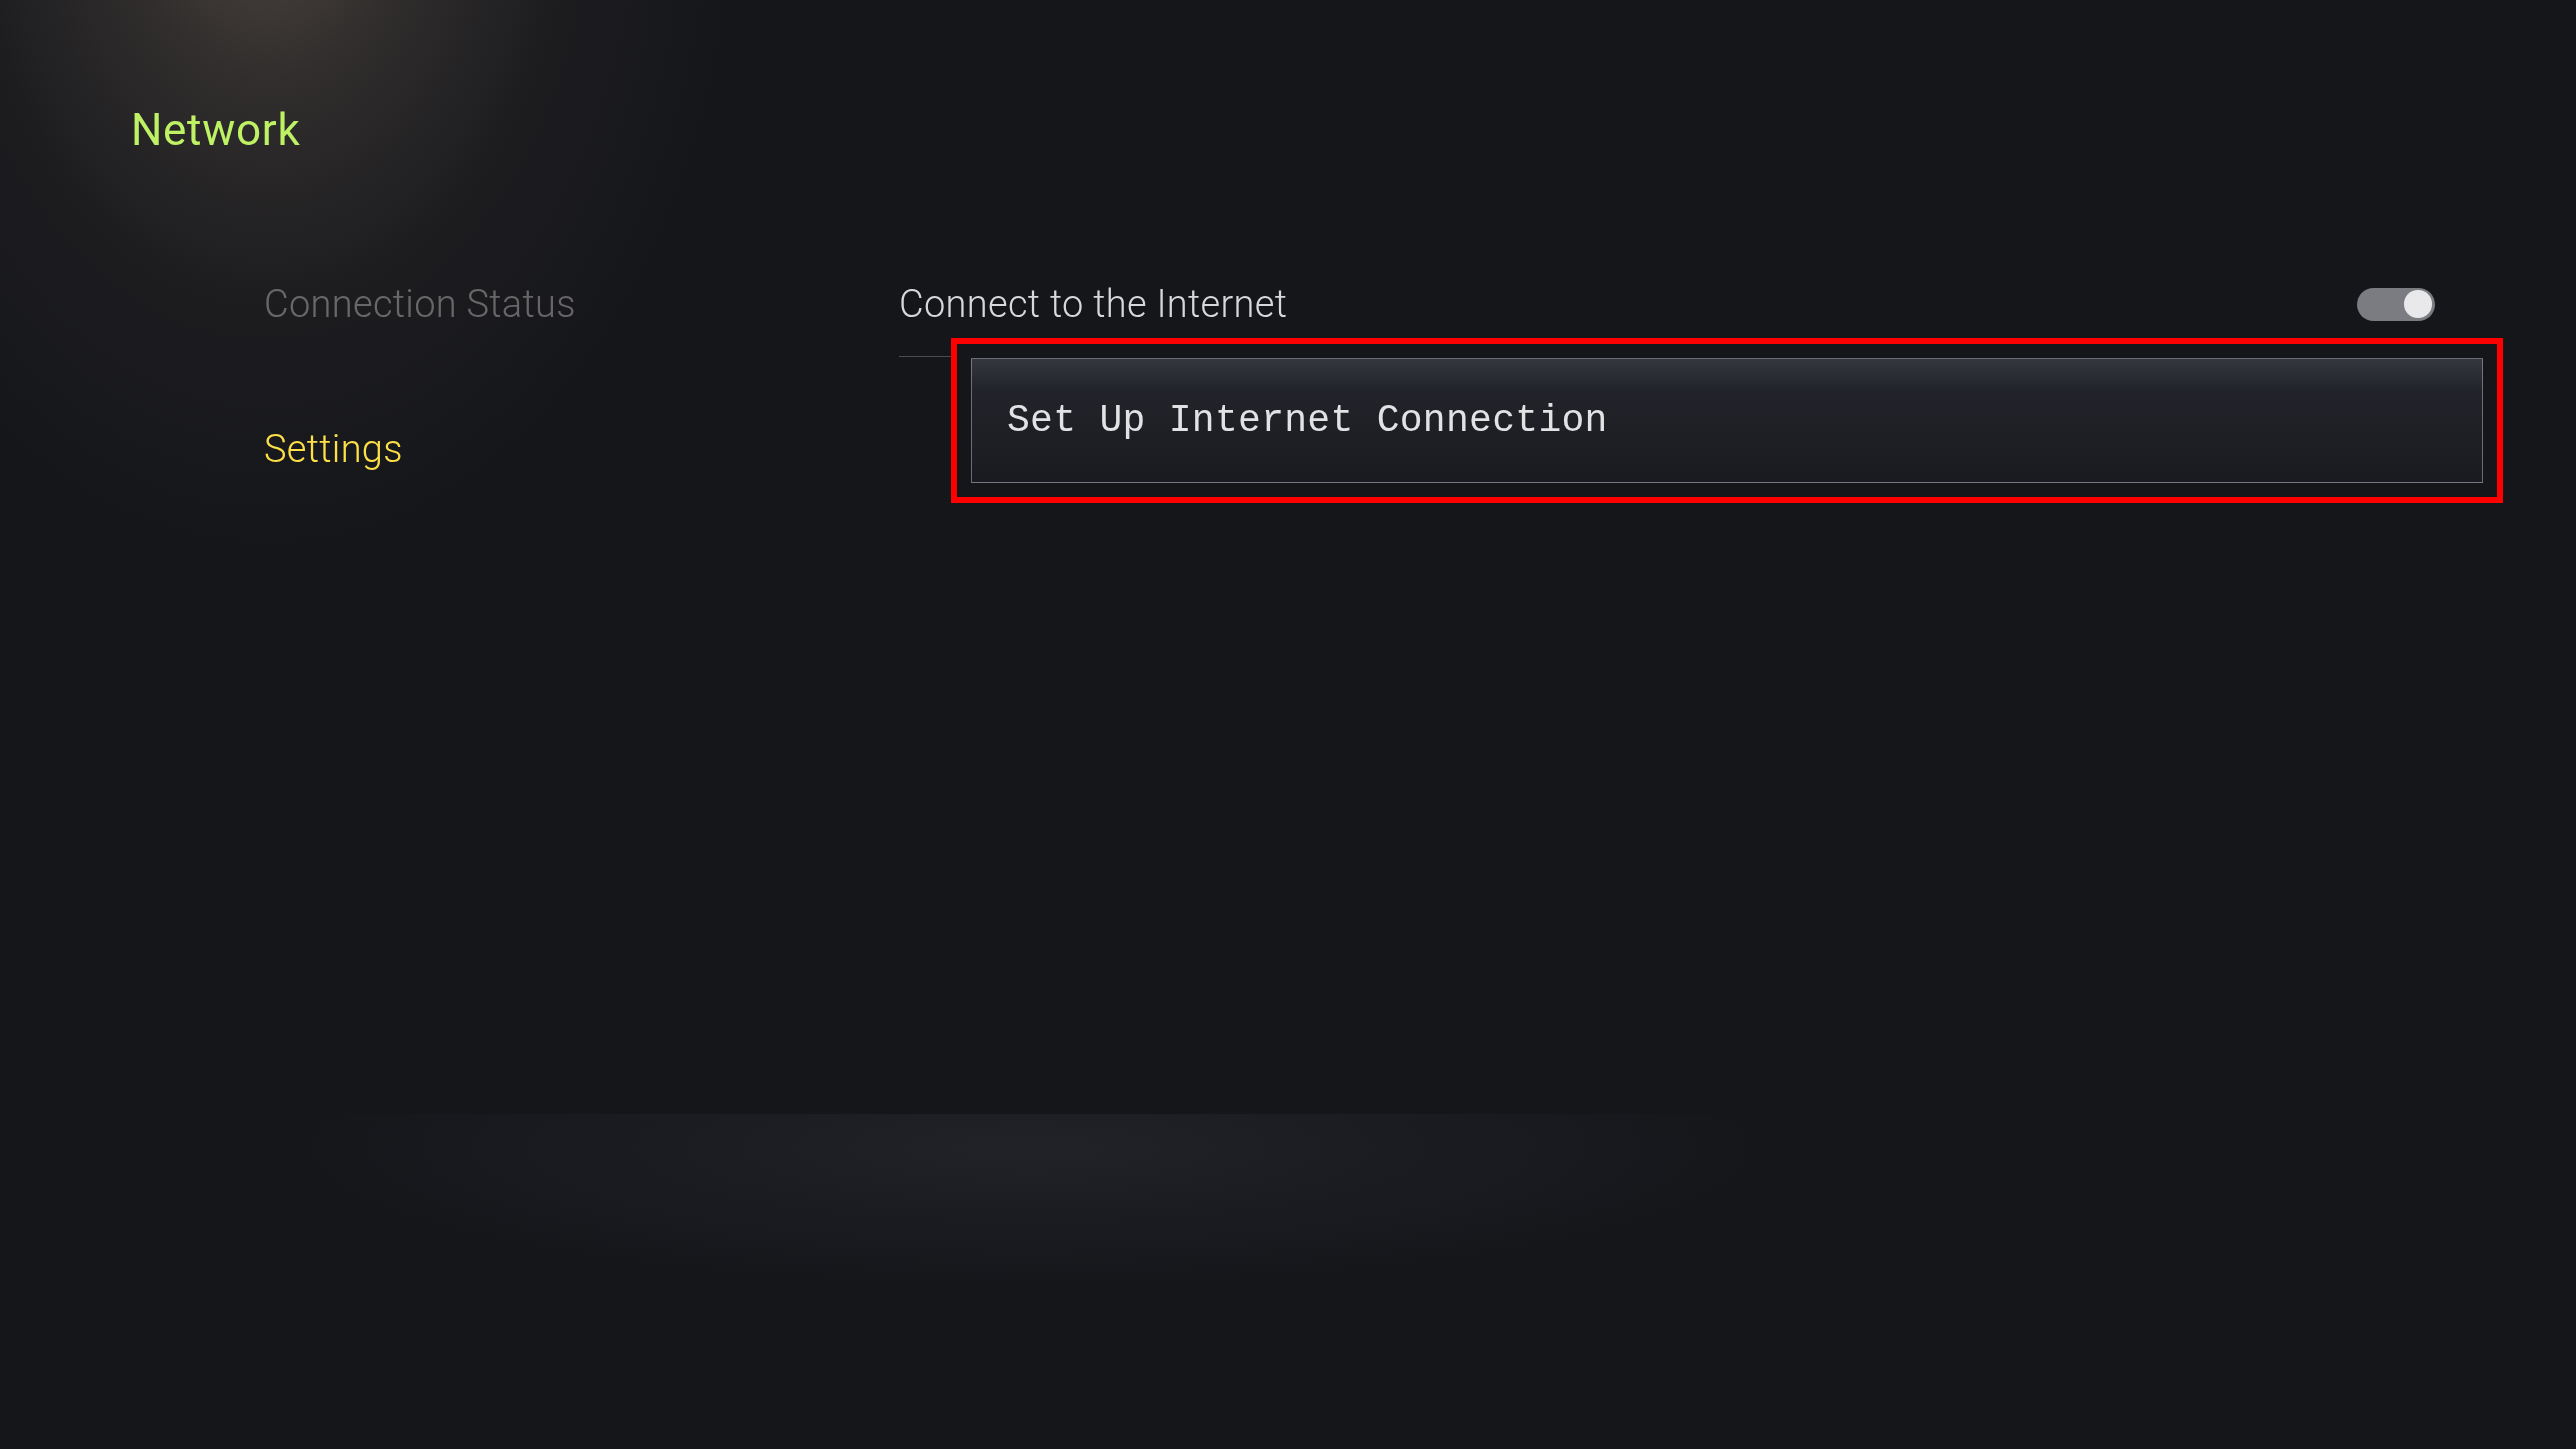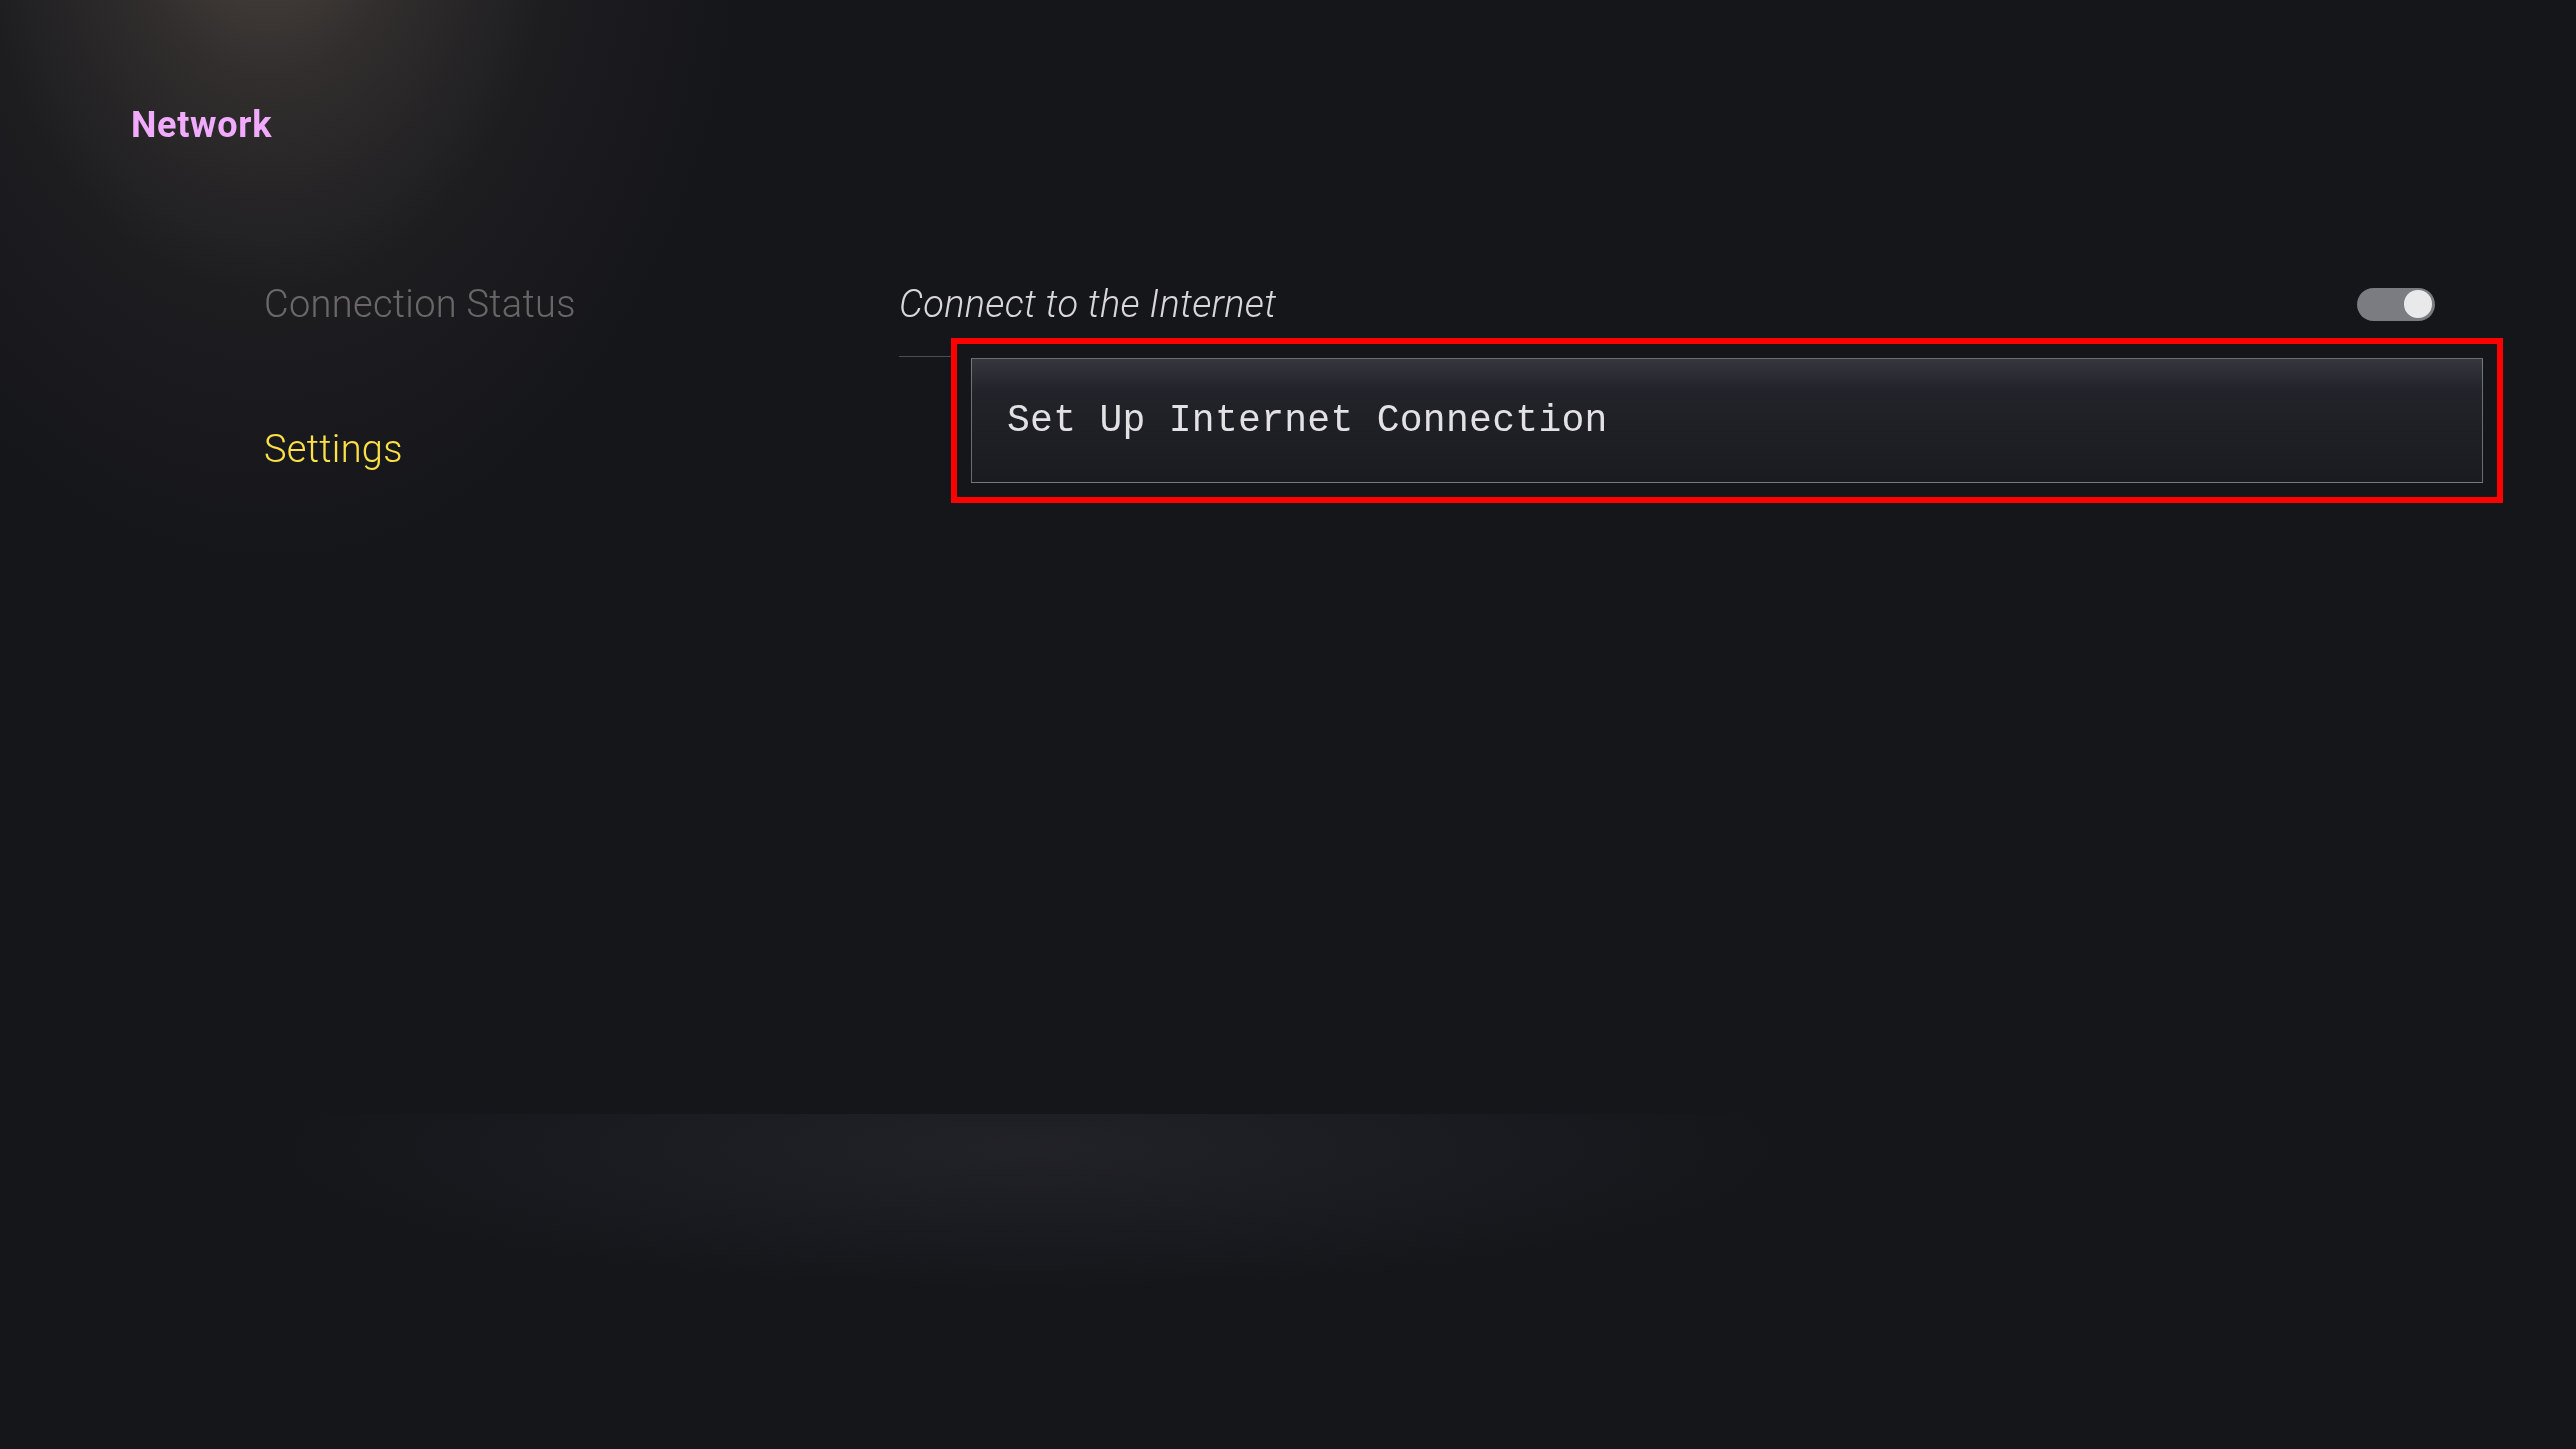--- a/index.html
+++ b/index.html
@@ -41,23 +41,23 @@
       background: radial-gradient(ellipse 1073px 201px at 40% 10%,
         rgba(70, 70, 80, 0.25) 0%,
         rgba(30, 30, 35, 0) 70%);
       pointer-events: none;
     }
 
     .page-title {
       position: absolute;
       top: 104px;
       left: 131px;
-      color: #f0abfc;
-      font-size: 36px;
-      font-weight: 700;
+      color: #bef264;
+      font-size: 44px;
+      font-weight: 400;
       letter-spacing: 0.7px;
     }
 
     
     .sidebar {
       position: absolute;
       top: 282px;
       left: 264px;
       display: flex;
       flex-direction: column;
@@ -92,21 +92,20 @@
       align-items: center;
       justify-content: space-between;
       padding-right: 34px;
     }
 
     .row-connect-label {
       color: #d8d8da;
       font-size: 38px;
       font-weight: 300;
       letter-spacing: 0.3px;
-      font-style: italic;
     }
 
     
     .toggle {
       position: relative;
       width: 78px;
       height: 33px;
       border-radius: 17px;
       background: #7a7c82;
       cursor: pointer;

